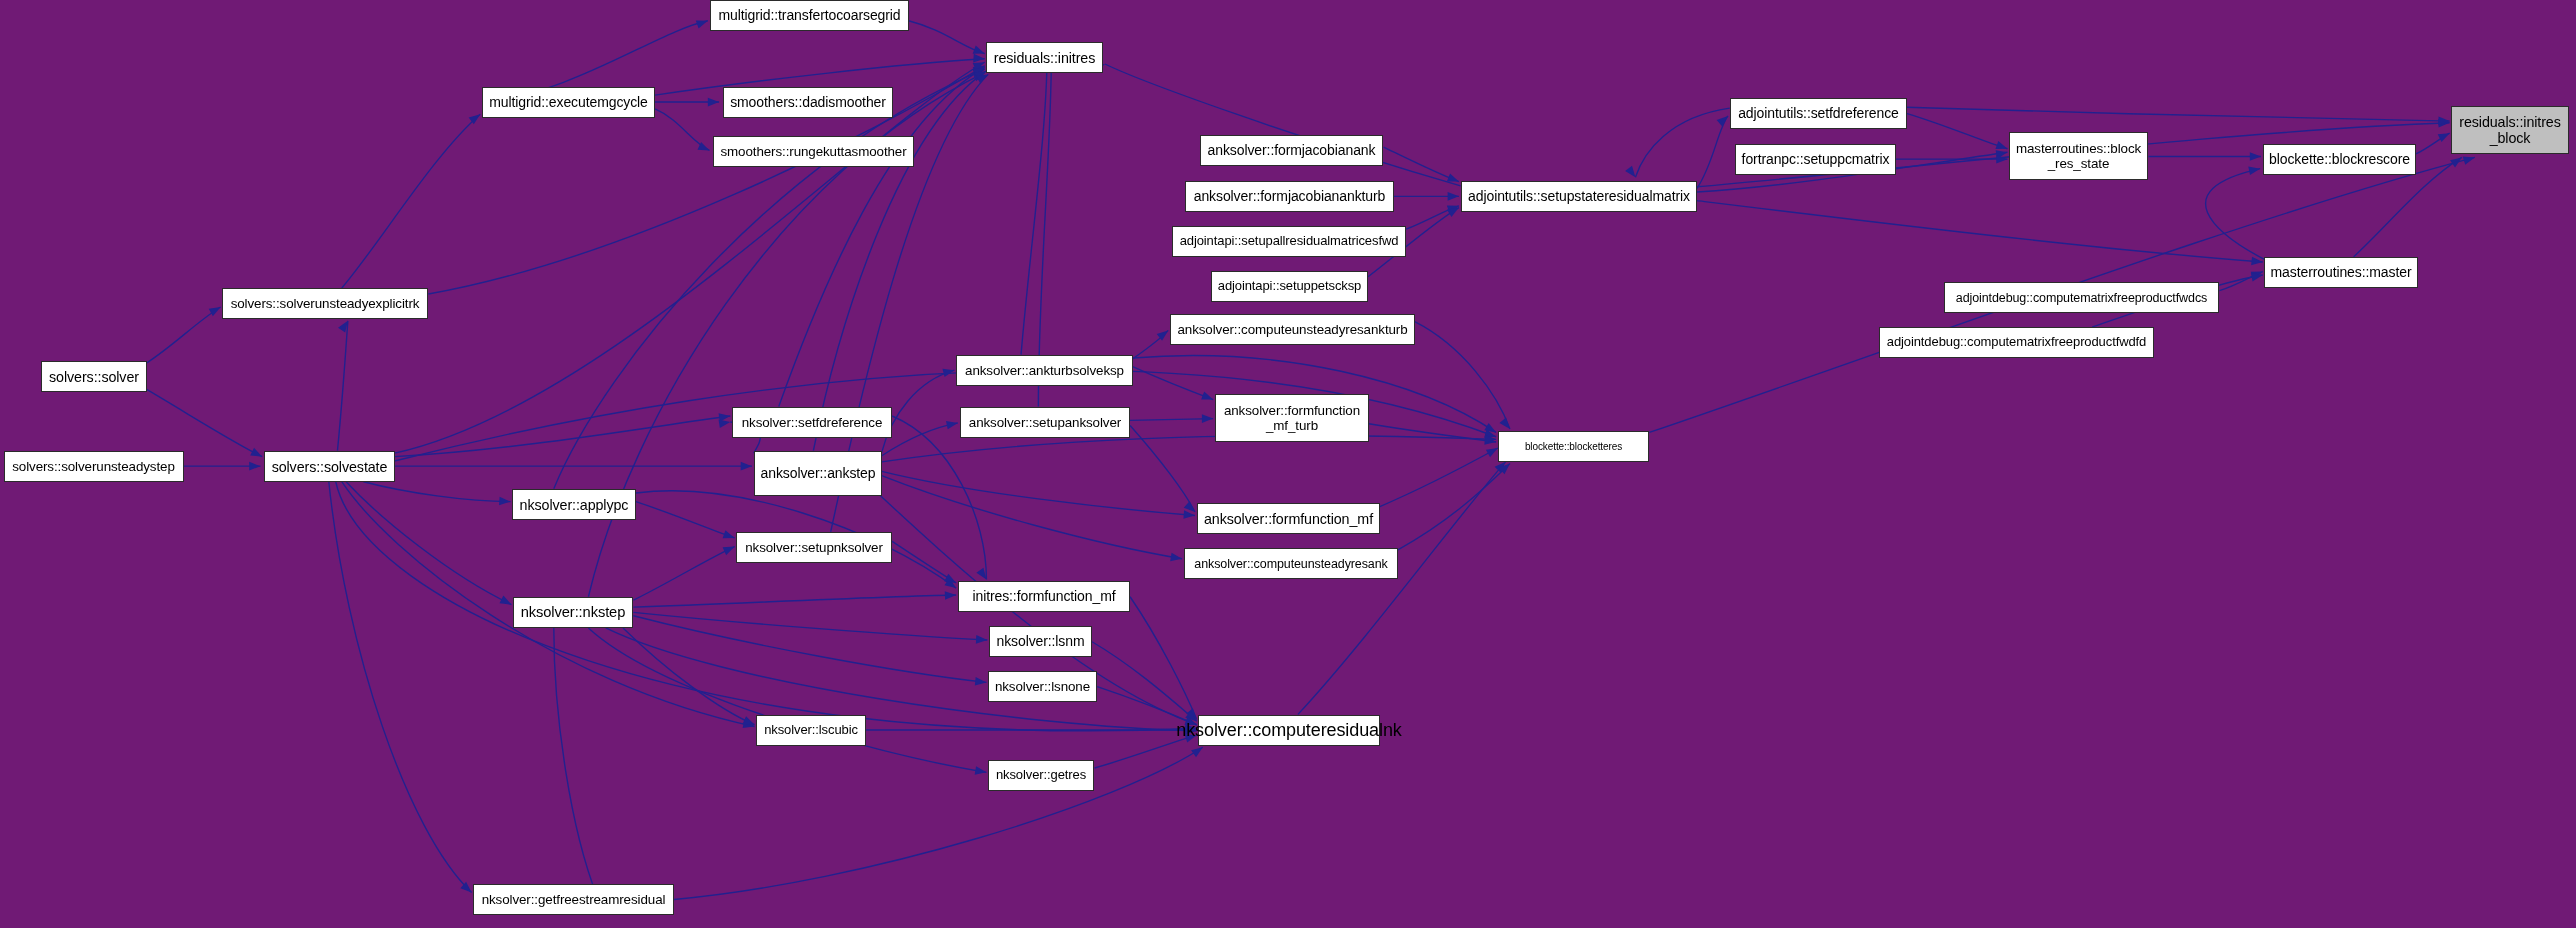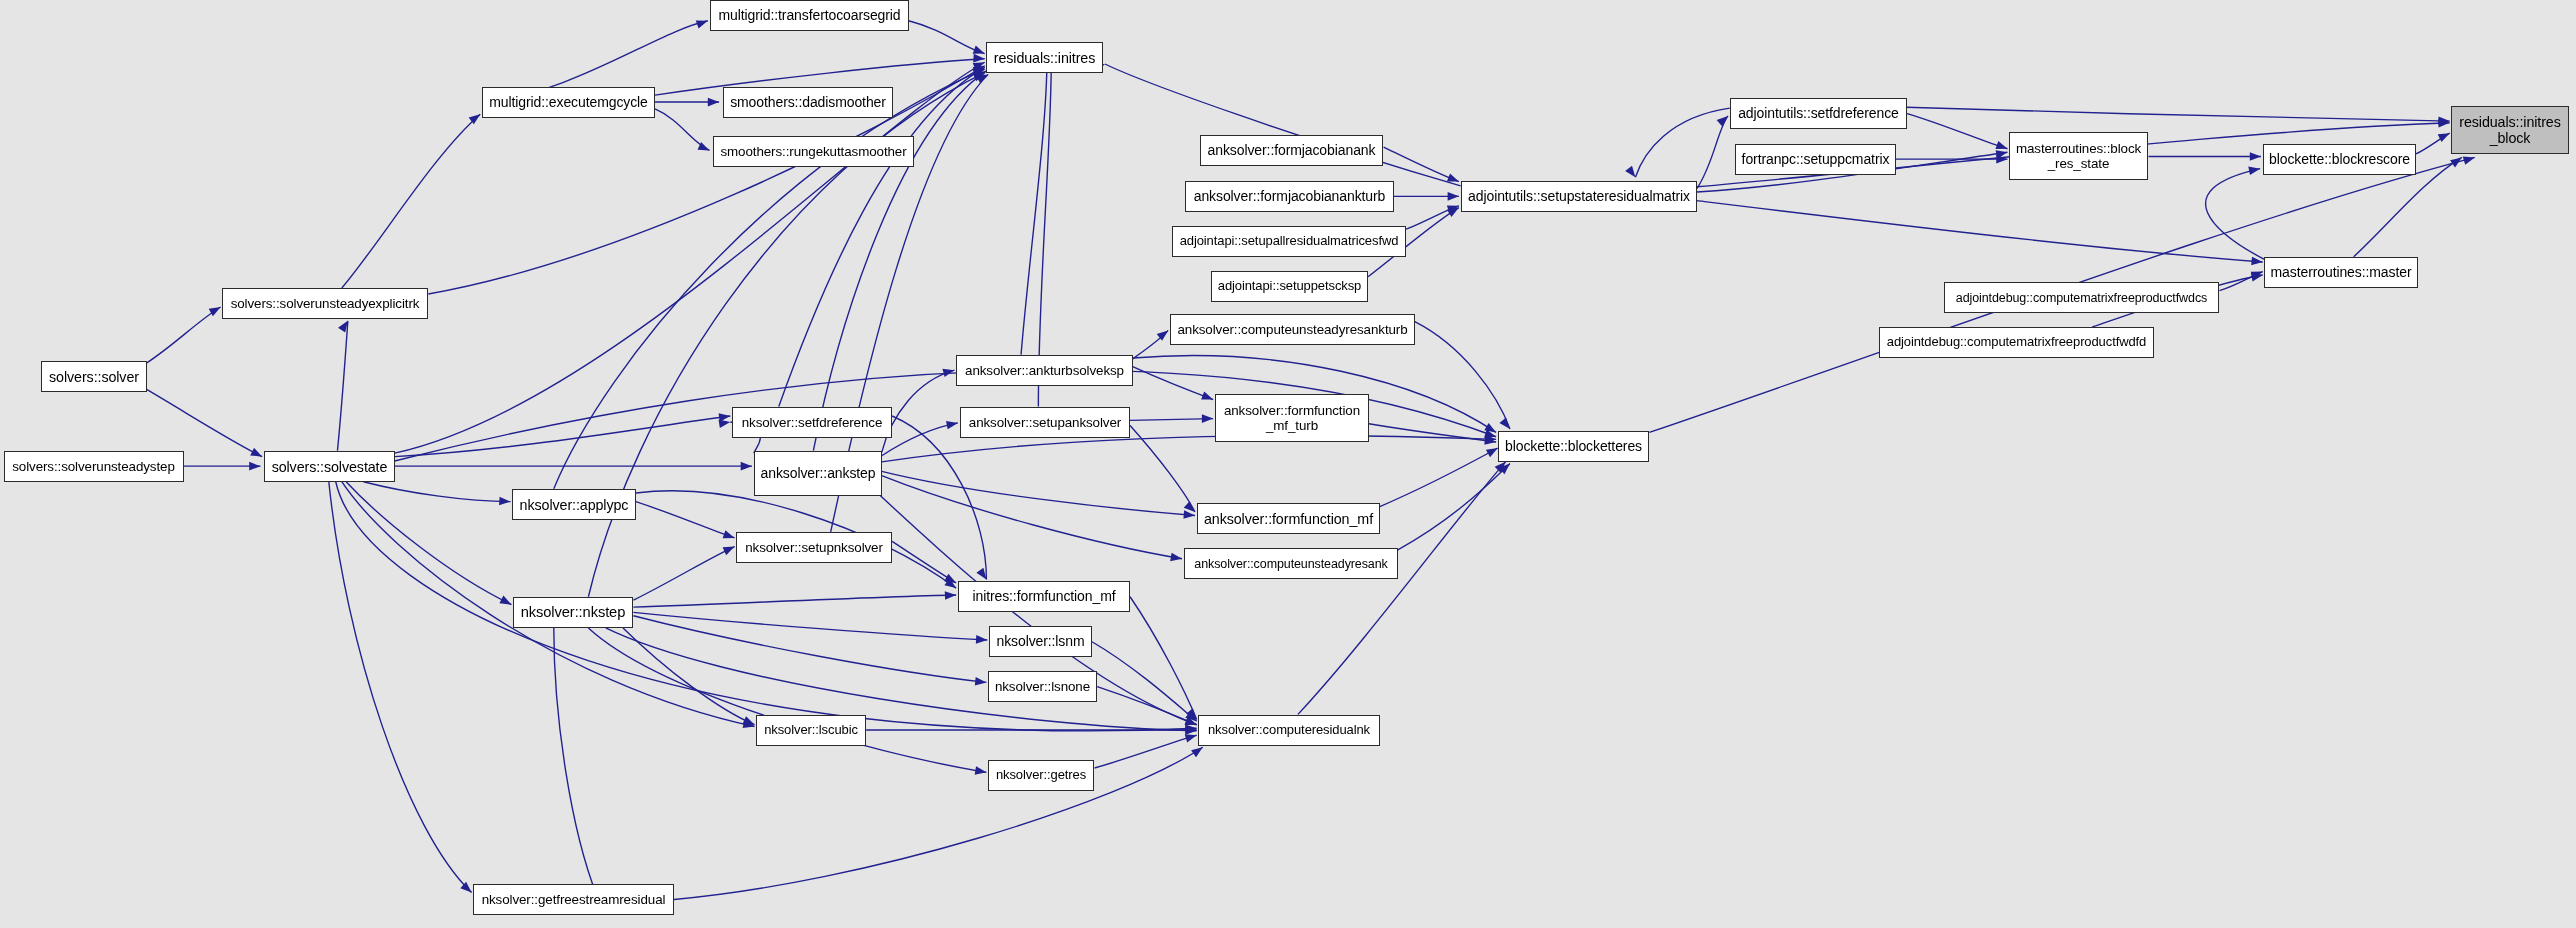--- a/index.html
+++ b/index.html
@@ -1,18 +1,18 @@
 <!DOCTYPE html>
 <html style="font-size:14px"><head>
 <meta charset="utf-8">
 <title>Call Graph</title>
 <style>
   html,body{margin:0;padding:0;background:#ffffff;}
   body{font-family:"Liberation Sans","DejaVu Sans",sans-serif;}
-  #graph-root{position:relative;width:2576px;height:928px;overflow:hidden;background:#e5e5e5;}
+  #graph-root{position:relative;width:2576px;height:928px;overflow:hidden;background:#701a75;}
   svg#edges{position:absolute;left:0;top:0;width:2576px;height:928px;}
   .node{position:absolute;box-sizing:border-box;background:#ffffff;border:0.9px solid #2b2b2b;
         display:flex;align-items:center;justify-content:center;text-align:center;
         font-family:"Liberation Sans","DejaVu Sans",sans-serif;color:#000000;
         line-height:1.12;letter-spacing:-0.1px;white-space:pre-line;}
   .node.highlight{background:#bfbfbf;border:0.9px solid #2b2b2b;}
   .node-label{display:block;padding:0 5.2px;}
   .edge{fill:none;stroke:#21218f;stroke-width:1.6;}
   .arrow{fill:#21218f;stroke:none;}
 </style>
@@ -201,31 +201,31 @@
       <div class="node" style="left: 1172px; top: 226px; width: 234px; height: 31px; font-size: 13px;"><span class="node-label">adjointapi::setupallresidualmatricesfwd</span></div>
       <div class="node" style="left: 1211px; top: 271px; width: 157px; height: 31px; font-size: 13px;"><span class="node-label">adjointapi::setuppetscksp</span></div>
       <div class="node" style="left: 1461px; top: 181px; width: 236px; height: 31px; font-size: 14px;"><span class="node-label">adjointutils::setupstateresidualmatrix</span></div>
       <div class="node" style="left: 1170px; top: 314px; width: 245px; height: 31px; font-size: 13.4px;"><span class="node-label">anksolver::computeunsteadyresankturb</span></div>
       <div class="node" style="left: 956px; top: 355px; width: 177px; height: 31px; font-size: 13.4px;"><span class="node-label">anksolver::ankturbsolveksp</span></div>
       <div class="node" style="left: 732px; top: 407px; width: 160px; height: 31px; font-size: 13.4px;"><span class="node-label">nksolver::setfdreference</span></div>
       <div class="node" style="left: 960px; top: 407px; width: 170px; height: 31px; font-size: 13.4px; align-items: center;"><span class="node-label">anksolver::setupanksolver</span></div>
       <div class="node" style="left: 1215px; top: 394px; width: 154px; height: 48px; font-size: 13.4px;"><span class="node-label">anksolver::formfunction
 _mf_turb</span></div>
       <div class="node" style="left: 754px; top: 451px; width: 128px; height: 45px; font-size: 14px;"><span class="node-label">anksolver::ankstep</span></div>
-      <div class="node" style="left: 1498px; top: 431px; width: 151px; height: 31px; font-size: 14px;"><span class="node-label">blockette::blocketteres</span></div>
+      <div class="node" style="left: 1498px; top: 431px; width: 151px; height: 31px; font-size: 10px;"><span class="node-label">blockette::blocketteres</span></div>
       <div class="node" style="left: 512px; top: 489px; width: 124px; height: 31px; font-size: 14.3px;"><span class="node-label">nksolver::applypc</span></div>
       <div class="node" style="left: 1197px; top: 503px; width: 183px; height: 31px; font-size: 14.3px;"><span class="node-label">anksolver::formfunction_mf</span></div>
       <div class="node" style="left: 736px; top: 532px; width: 156px; height: 31px; font-size: 13.4px;"><span class="node-label">nksolver::setupnksolver</span></div>
       <div class="node" style="left: 1184px; top: 548px; width: 214px; height: 31px; font-size: 12.5px;"><span class="node-label">anksolver::computeunsteadyresank</span></div>
       <div class="node" style="left: 513px; top: 597px; width: 120px; height: 31px; font-size: 14.7px;"><span class="node-label">nksolver::nkstep</span></div>
       <div class="node" style="left: 958px; top: 581px; width: 172px; height: 31px; font-size: 14px;"><span class="node-label">initres::formfunction_mf</span></div>
       <div class="node" style="left: 989px; top: 626px; width: 103px; height: 31px; font-size: 14px;"><span class="node-label">nksolver::lsnm</span></div>
       <div class="node" style="left: 988px; top: 671px; width: 109px; height: 31px; font-size: 13.4px;"><span class="node-label">nksolver::lsnone</span></div>
       <div class="node" style="left: 756px; top: 715px; width: 110px; height: 31px; font-size: 13px;"><span class="node-label">nksolver::lscubic</span></div>
-      <div class="node" style="left: 1198px; top: 715px; width: 182px; height: 31px; font-size: 13px; align-items: center;"><span class="node-label">nksolver::computeresidualnk</span></div>
+      <div class="node" style="left: 1198px; top: 715px; width: 182px; height: 31px; font-size: 18px; align-items: center;"><span class="node-label">nksolver::computeresidualnk</span></div>
       <div class="node" style="left: 988px; top: 760px; width: 106px; height: 31px; font-size: 13px;"><span class="node-label">nksolver::getres</span></div>
       <div class="node" style="left: 473px; top: 884px; width: 201px; height: 31px; font-size: 13.4px;"><span class="node-label">nksolver::getfreestreamresidual</span></div>
       <div class="node" style="left: 1730px; top: 98px; width: 177px; height: 31px; font-size: 14px;"><span class="node-label">adjointutils::setfdreference</span></div>
       <div class="node" style="left: 1735px; top: 144px; width: 161px; height: 31px; font-size: 14px;"><span class="node-label">fortranpc::setuppcmatrix</span></div>
       <div class="node" style="left: 2009px; top: 132px; width: 139px; height: 48px; font-size: 13.4px;"><span class="node-label">masterroutines::block
 _res_state</span></div>
       <div class="node" style="left: 2263px; top: 144px; width: 153px; height: 31px; font-size: 14px;"><span class="node-label">blockette::blockrescore</span></div>
       <div class="node" style="left: 2264px; top: 257px; width: 154px; height: 31px; font-size: 14px;"><span class="node-label">masterroutines::master</span></div>
       <div class="node" style="left: 1944px; top: 282px; width: 275px; height: 31px; font-size: 12.5px;"><span class="node-label">adjointdebug::computematrixfreeproductfwdcs</span></div>
       <div class="node" style="left: 1879px; top: 327px; width: 275px; height: 31px; font-size: 13px;"><span class="node-label">adjointdebug::computematrixfreeproductfwdfd</span></div>

